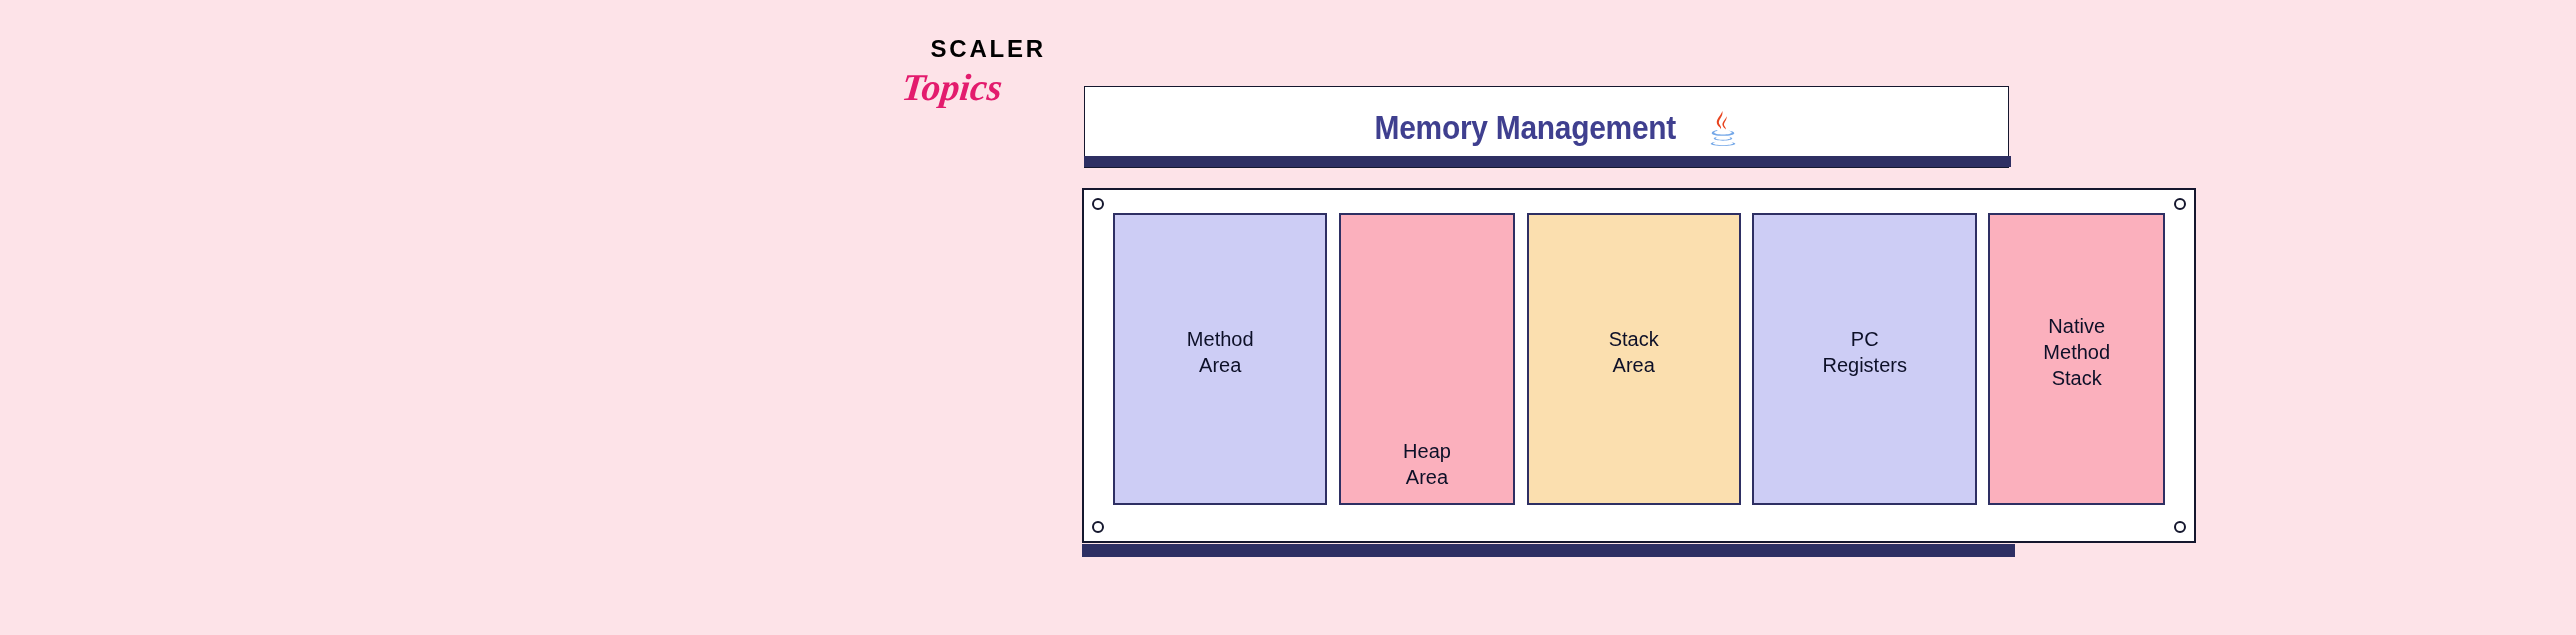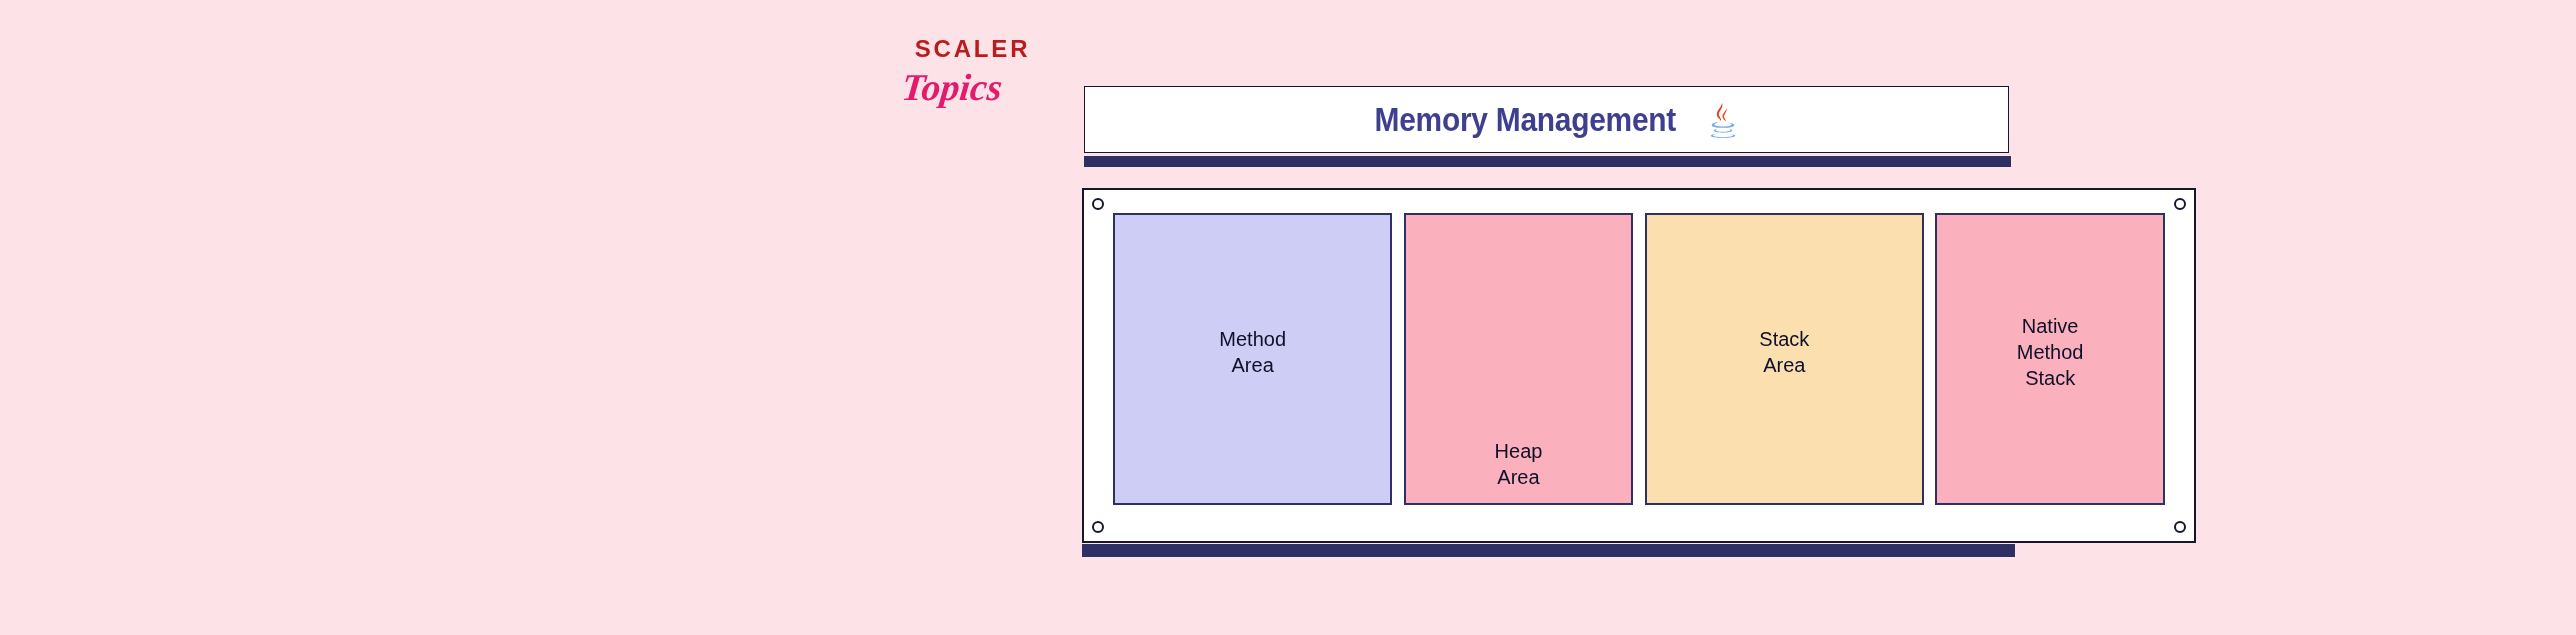--- a/index.html
+++ b/index.html
@@ -19,43 +19,43 @@
   #brand-logo {
     position:absolute;
     left:897px; top:37px;
     width:149px; height:98px;
   }
   #brand-wordmark {
     font-family:"Liberation Sans", sans-serif;
     font-weight:bold;
     font-size:24px;
     letter-spacing:2.8px;
-    color:#b91c1c;
+    color:#000000;
     line-height:1;
-    text-align:center;
+    text-align:right;
     padding-left:2.1px;
   }
   #brand-script {
     font-family:"Liberation Serif", serif;
     font-style:italic;
     font-weight:bold;
     font-size:38px;
     color:#e31b6d;
     line-height:1;
     margin-top:7.2px;
     text-align:left;
     padding-left:5.2px;
     transform:skewX(-6deg);
   }
 
   
   #title-banner {
     position:absolute;
     left:1084px; top:86px;
-    width:925px; height:67px;
+    width:925px; height:82px;
     background:#ffffff;
     border:1.5px solid #15172e;
   }
   #title-banner-shadow {
     position:absolute;
     left:1084px; top:156px;
     width:927px; height:11.3px;
     background:#2e2f63;
   }
   #title-inner {
@@ -163,20 +163,24 @@
 Area</span>
     </div>
     <div class="mem-block" style="background: rgb(251, 176, 189); border-color: rgb(46, 47, 99); flex: 0.82 1 0px; align-items: flex-end;">
       <span class="mem-label">Heap
 Area</span>
     </div>
     <div class="mem-block" style="background: rgb(251, 223, 175); border-color: rgb(46, 47, 99); flex: 1 1 0px;">
       <span class="mem-label">Stack
 Area</span>
     </div>
+    <div class="mem-block" style="background: rgb(205, 205, 245); border-color: rgb(46, 47, 99); flex: 1.05 1 0px;">
+      <span class="mem-label">PC
+Registers</span>
+    </div>
     <div class="mem-block" style="background: rgb(251, 176, 189); border-color: rgb(46, 47, 99); flex: 0.82 1 0px;">
       <span class="mem-label">Native
 Method
 Stack</span>
     </div>
   </div>
 </div>
 <div id="container-shadow"></div>
 
 

